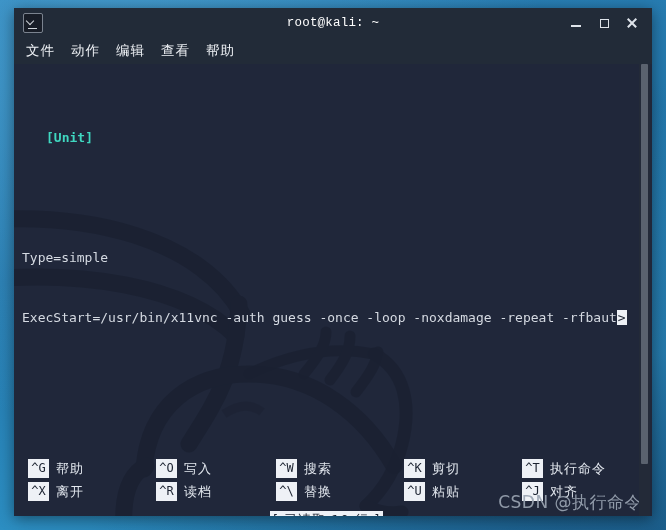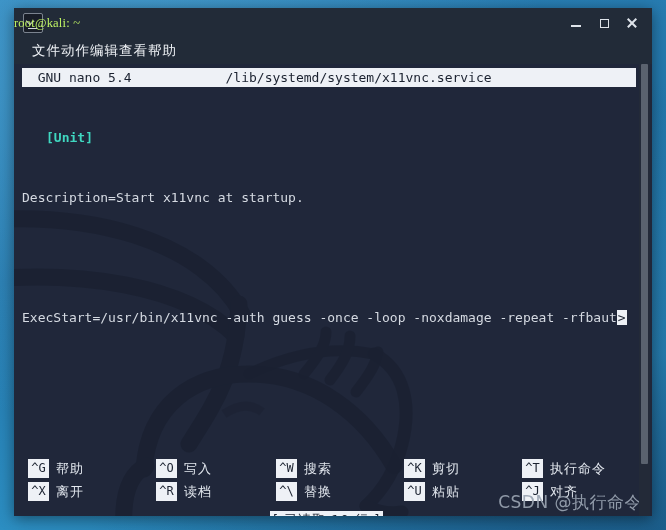--- a/index.html
+++ b/index.html
@@ -70,23 +70,24 @@
   #app-icon::after {
     content: "";
     position: absolute;
     left: 4px; bottom: 3px;
     width: 9px; height: 1.5px;
     background: #cfd4da;
   }
   #window-title {
     position: absolute;
     left: 0; right: 0;
-    color: #bef264;
+    text-align: center;
+    color: #ffffff;
     font-size: 12.5px;
-    font-family: Liberation Serif, serif;
+    font-family: Liberation Mono, monospace;
     letter-spacing: 0.2px;
     pointer-events: none;
   }
   #win-buttons {
     margin-left: auto;
     display: flex;
     align-items: center;
     gap: 14px;
     padding-right: 7px;
     z-index: 2;
@@ -121,21 +122,22 @@
   .win-btn.close::before { transform: rotate(45deg); }
   .win-btn.close::after  { transform: rotate(-45deg); }
 
   
   #menubar {
     height: 26px;
     min-height: 26px;
     background: #222b38;
     display: flex;
     align-items: center;
-    padding-left: 18px;
+    padding-left: 12px;
+    gap: 16px;
   }
   .menu-item {
     color: #eef1f5;
     font-size: 13.5px;
     font-family: "DejaVu Sans", sans-serif;
     cursor: default;
     letter-spacing: 1px;
   }
 
   
@@ -336,26 +338,25 @@
       </g>
       <g fill="none" stroke="#0d121d" stroke-width="13" stroke-linecap="round" opacity="0.8">
         <path d="M400 280 C 430 296 438 330 428 370 C 420 402 405 420 392 432"></path>
         <path d="M392 432 C 404 438 416 440 428 438"></path>
       </g>
       <path d="M250 340 C 265 330 278 330 288 338" fill="none" stroke="#0d121d" stroke-width="9" opacity="0.5"></path>
     </svg>
 
     <div id="term-content">
 
-      <div id="nano-titlebar">  GNU nano 5.4            /lib/systemd/system/x11vnc.service</div>
 
       <div id="file-lines">
         <div class="fl section-head">[Unit]</div>
-        <div class="fl">Description=Start x11vnc at startup.</div>
         <div class="fl"></div>
+        <div class="fl">Type=simple</div>
         <div class="fl ln-exec"><span>ExecStart=/usr/bin/x11vnc -auth guess -once -loop -noxdamage -repeat -rfbaut</span><span class="cont-marker">&gt;</span></div>
         
         
         
       </div>
 
       <div id="status-msg">[ 已读取 10 行 ]</div>
 
       <div id="shortcut-bar">
 

